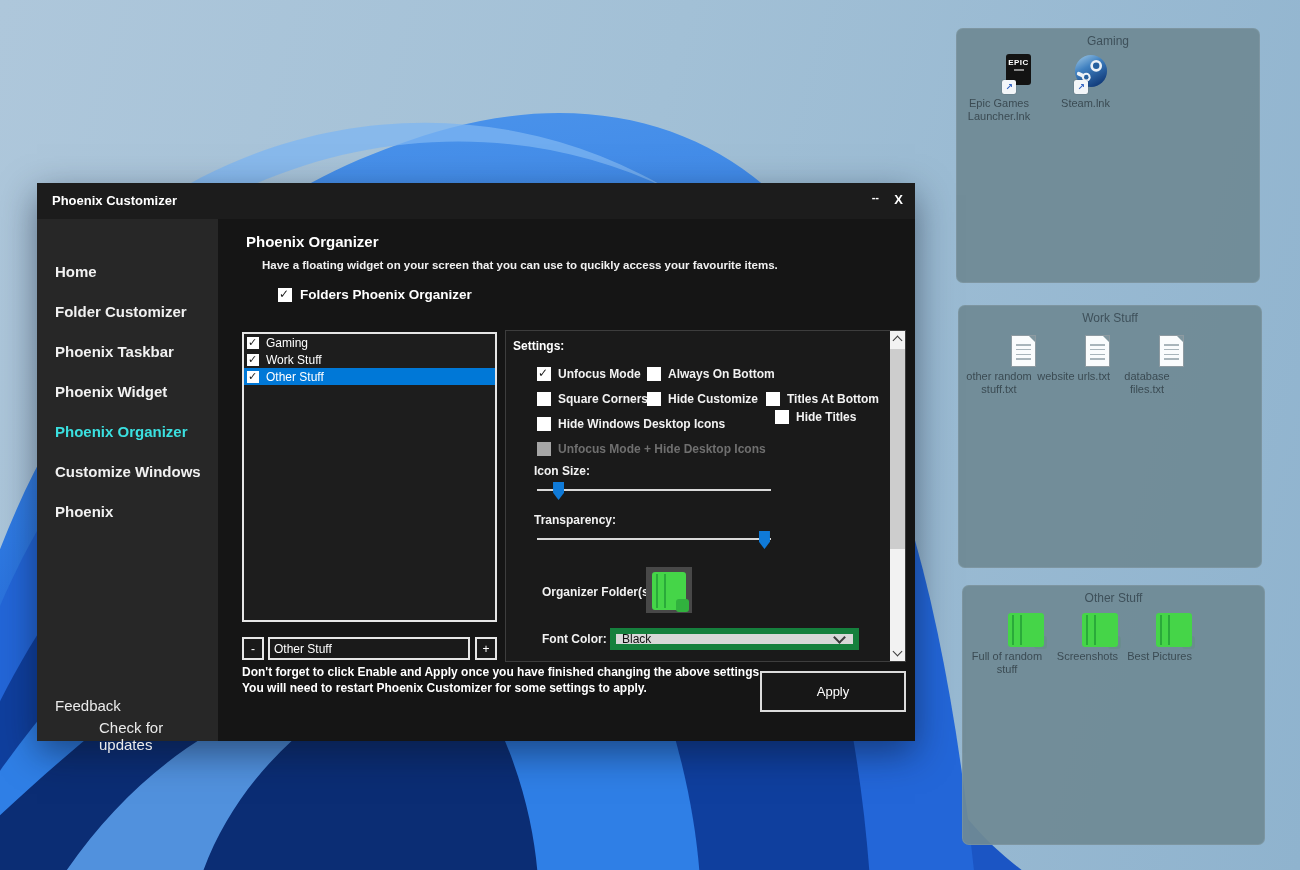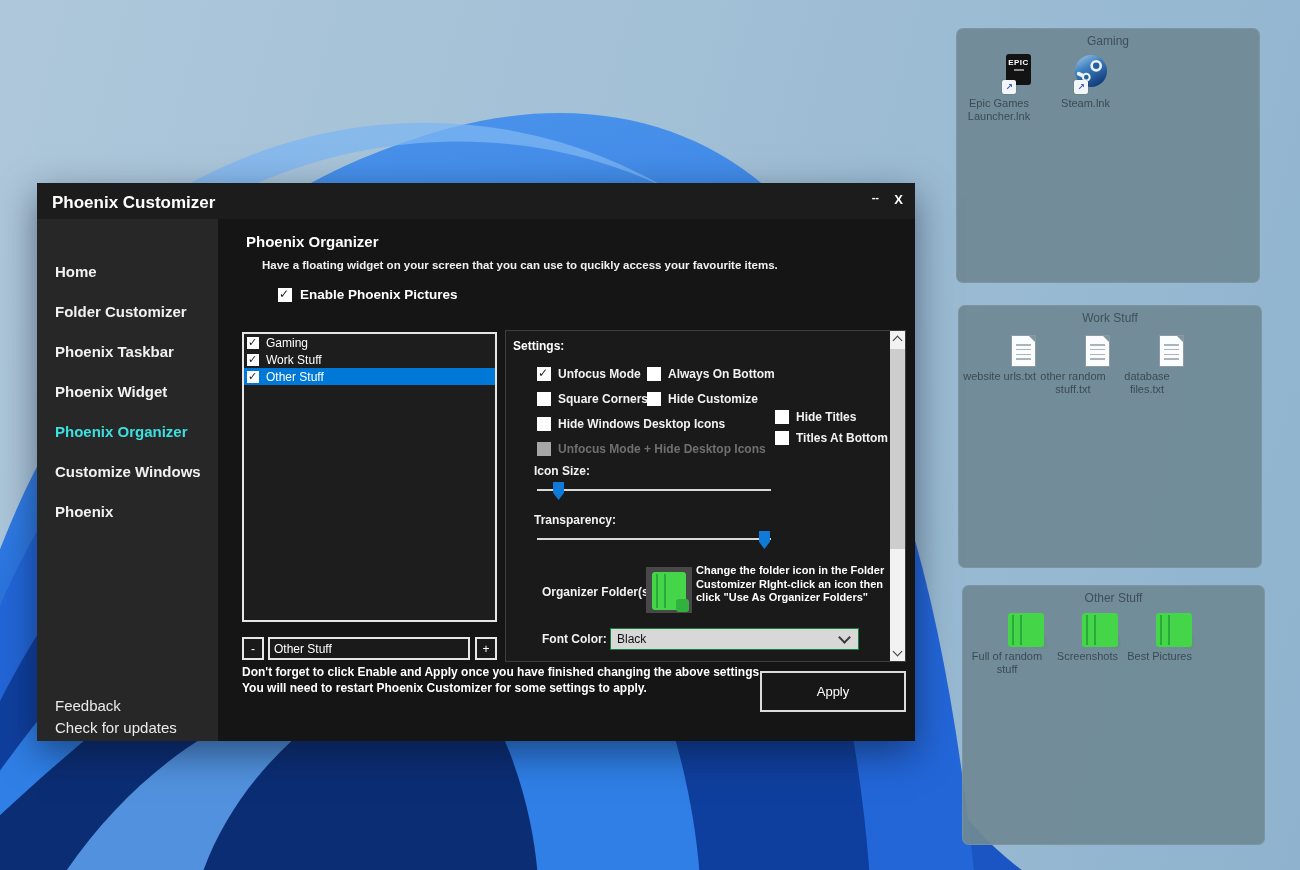--- a/index.html
+++ b/index.html
@@ -41,21 +41,21 @@
   .icon-folder{position:relative;width:36px;height:34px;background:#45d548;border-radius:3px;margin-top:2px;}
   .icon-folder::before{content:"";position:absolute;left:4px;top:2px;bottom:2px;width:6px;
             border-left:2px solid #2aaa3a;border-right:2px solid #2aaa3a;}
   .icon-folder::after{content:"";position:absolute;right:-3px;bottom:-2px;width:13px;height:13px;
             background:#31b23e;border-radius:3px;z-index:-1;}
   .icon-folder.big{width:34px;height:38px;z-index:1;}
   
   .win{position:absolute;left:37px;top:183px;width:878px;height:558px;background:#151515;
        box-shadow:0 12px 34px rgba(8,18,38,.5);}
   .titlebar{position:absolute;left:0;top:0;right:0;height:36px;background:#1c1c1c;}
-  .t-title{position:absolute;left:15px;top:10px;font-size:17px;font-weight:bold;color:#fff;}
+  .t-title{position:absolute;left:15px;top:10px;font-size:13px;font-weight:bold;color:#fff;}
   .t-min{position:absolute;right:36px;top:8px;font-size:11px;font-weight:bold;color:#fff;cursor:pointer;}
   .t-close{position:absolute;right:12px;top:9px;font-size:13px;font-weight:bold;color:#fff;cursor:pointer;}
   .sidebar{position:absolute;left:0;top:36px;width:181px;bottom:0;background:#272727;}
   .nav-item{position:absolute;left:18px;font-size:15px;font-weight:bold;color:#f1f1f1;cursor:pointer;white-space:nowrap;}
   .nav-item.active{color:#3be0e0;}
   .side-foot{position:absolute;left:18px;font-size:15px;color:#eaeaea;cursor:pointer;}
   .main{position:absolute;left:181px;top:36px;right:0;bottom:0;background:#151515;}
   .h1{position:absolute;left:28px;top:14px;font-size:15px;font-weight:bold;color:#fff;}
   .sub{position:absolute;left:44px;top:40px;font-size:11.5px;font-weight:600;color:#f0f0f0;}
   
@@ -90,21 +90,21 @@
   .s-label{position:absolute;font-size:12px;font-weight:600;color:#f2f2f2;}
   .slider{position:absolute;width:234px;height:18px;cursor:pointer;}
   .slider .track{position:absolute;left:0;right:0;top:8px;height:2px;background:#d9d9d9;}
   .slider .thumb{position:absolute;top:1px;width:11px;height:18px;background:#0f7ad8;
          clip-path:polygon(0 0,100% 0,100% 60%,50% 100%,0 60%);}
   .org-icon-wrap{position:absolute;left:140px;top:236px;width:46px;height:46px;background:#484848;
          display:flex;align-items:center;justify-content:center;}
   .org-desc{position:absolute;left:190px;top:233px;width:200px;font-size:11px;font-weight:bold;
          color:#fff;line-height:13.5px;}
   .fc-select{position:absolute;left:104px;top:297px;width:249px;height:22px;background:#d8d8d8;
-         border:1px solid #15803d;box-sizing:border-box;display:flex;align-items:center;
+         border:6px solid #15803d;box-sizing:border-box;display:flex;align-items:center;
          cursor:pointer;}
   .fc-select .val{font-size:12px;color:#101010;padding-left:6px;flex:1;}
   .chev{width:7px;height:7px;border-right:2px solid #3a3a3a;border-bottom:2px solid #3a3a3a;
         transform:rotate(45deg);margin-right:9px;margin-top:-3px;}
   
   .sbar{position:absolute;right:0;top:0;bottom:0;width:15px;background:#f2f2f2;cursor:pointer;}
   .sb-thumb{position:absolute;left:0;right:0;top:18px;height:200px;background:#cdcdcd;}
   .sb-arrow{position:absolute;left:4px;width:6px;height:6px;border-right:1.5px solid #3c3c3c;
         border-bottom:1.5px solid #3c3c3c;}
   .sb-up{top:6px;transform:rotate(-135deg);}
@@ -167,25 +167,25 @@
       <div class="p-label">Steam.lnk</div>
     </div>
   </div>
 </div>
 
 <div class="panel" style="left:958px;top:305px;width:304px;height:263px;">
   <div class="p-title">Work Stuff</div>
   <div class="p-items">
     <div class="p-item">
       <div class="icon-txt"></div>
+      <div class="p-label">other random stuff.txt</div>
+    </div>
+    <div class="p-item">
+      <div class="icon-txt"></div>
       <div class="p-label">website urls.txt</div>
-    </div>
-    <div class="p-item">
-      <div class="icon-txt"></div>
-      <div class="p-label">other random stuff.txt</div>
     </div>
     <div class="p-item">
       <div class="icon-txt"></div>
       <div class="p-label">database files.txt</div>
     </div>
   </div>
 </div>
 
 <div class="panel" style="left:962px;top:585px;width:303px;height:260px;">
   <div class="p-title">Other Stuff</div>
@@ -214,30 +214,30 @@
 
   <div class="sidebar">
     <div class="nav-item" style="top:44px;">Home</div>
     <div class="nav-item" style="top:84px;">Folder Customizer</div>
     <div class="nav-item" style="top:124px;">Phoenix Taskbar</div>
     <div class="nav-item" style="top:164px;">Phoenix Widget</div>
     <div class="nav-item active" style="top:204px;">Phoenix Organizer</div>
     <div class="nav-item" style="top:244px;">Customize Windows</div>
     <div class="nav-item" style="top:284px;">Phoenix</div>
     <div class="side-foot" style="top:478px;">Feedback</div>
-    <div class="side-foot" style="top:500px;">Check for updates</div>
+    <div class="side-foot" style="top:500px;margin-left:44px;">Check for updates</div>
   </div>
 
   <div class="main">
     <div class="h1">Phoenix Organizer</div>
     <div class="sub">Have a floating widget on your screen that you can use to qucikly access your favourite items.</div>
 
     <div class="chk-row" style="left:60px;top:68px;">
       <span class="cbx checked"></span>
-      <span class="chk-label">Enable Phoenix Pictures</span>
+      <span class="chk-label">Folders Phoenix Organizer</span>
     </div>
 
     <div class="listbox">
       <div class="lrow">
         <span class="cbx small checked"></span>
         <span>Gaming</span>
       </div>
       <div class="lrow">
         <span class="cbx small checked"></span>
         <span>Work Stuff</span>
@@ -268,21 +268,21 @@
         <span class="lbl">Hide Titles</span>
       </div>
       <div class="s-chk" style="left:31px;top:61px;">
         <span class="cbx"></span>
         <span class="lbl">Square Corners</span>
       </div>
       <div class="s-chk" style="left:141px;top:61px;">
         <span class="cbx"></span>
         <span class="lbl">Hide Customize</span>
       </div>
-      <div class="s-chk" style="left:269px;top:61px;margin-top:39px;">
+      <div class="s-chk" style="left:260px;top:61px;">
         <span class="cbx"></span>
         <span class="lbl">Titles At Bottom</span>
       </div>
       <div class="s-chk" style="left:31px;top:86px;">
         <span class="cbx"></span>
         <span class="lbl">Hide Windows Desktop Icons</span>
       </div>
       <div class="s-chk disabled" style="left:31px;top:111px;">
         <span class="cbx"></span>
         <span class="lbl">Unfocus Mode + Hide Desktop Icons</span>
@@ -297,21 +297,20 @@
       <div class="s-label" style="left:28px;top:182px;">Transparency:</div>
       <div class="slider" style="left:31px;top:199px;">
         <div class="track"></div>
         <div class="thumb" style="left: calc(97% - 5px);"></div>
       </div>
 
       <div class="s-label" style="left:36px;top:254px;">Organizer Folder(s):</div>
       <div class="org-icon-wrap">
         <div class="icon-folder big"></div>
       </div>
-      <div class="org-desc">Change the folder icon in the Folder Customizer RIght-click an icon then click "Use As Organizer Folders"</div>
 
       <div class="s-label" style="left:36px;top:301px;">Font Color:</div>
       <div class="fc-select">
         <span class="val">Black</span>
         <span class="chev"></span>
       </div>
 
       <div class="sbar">
         <span class="sb-arrow sb-up"></span>
         <div class="sb-thumb"></div>

